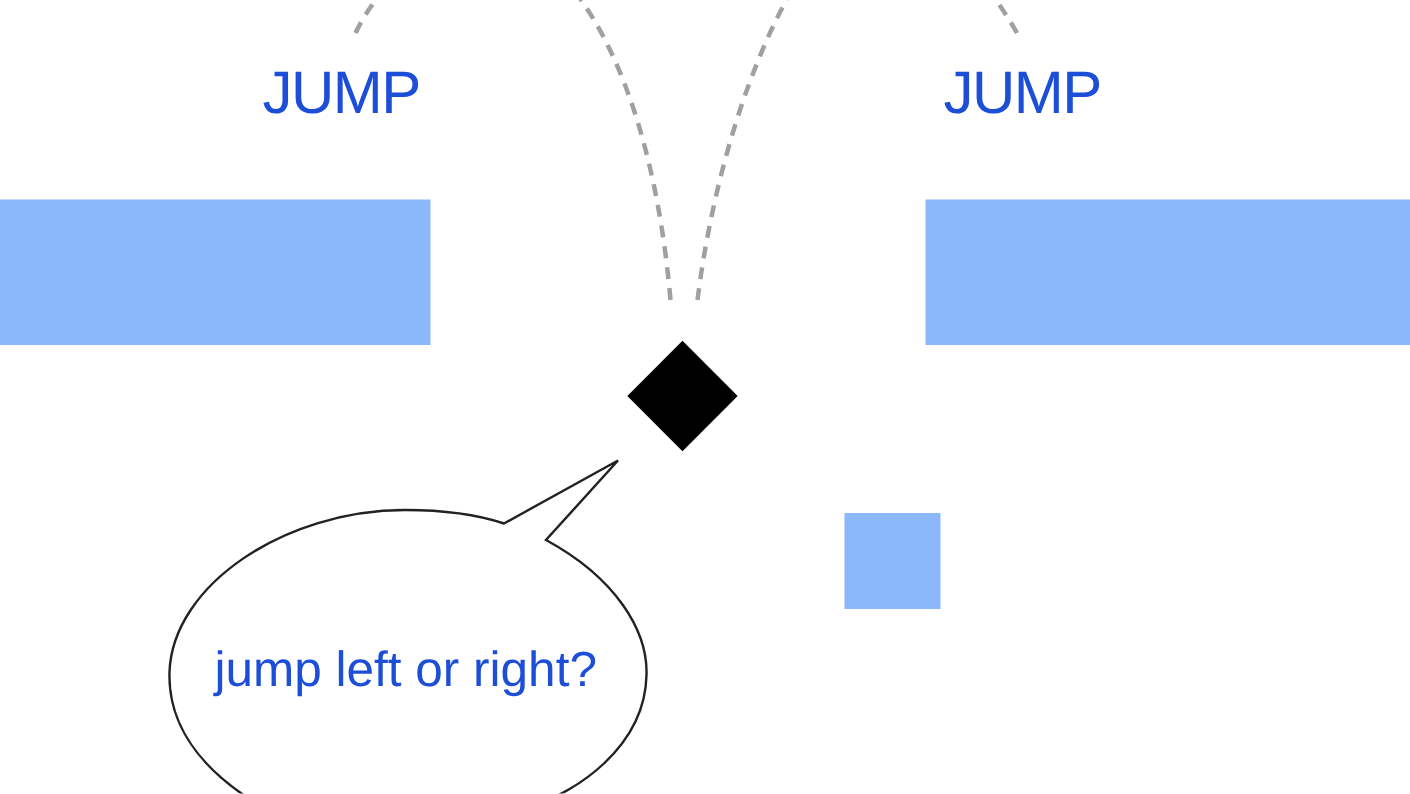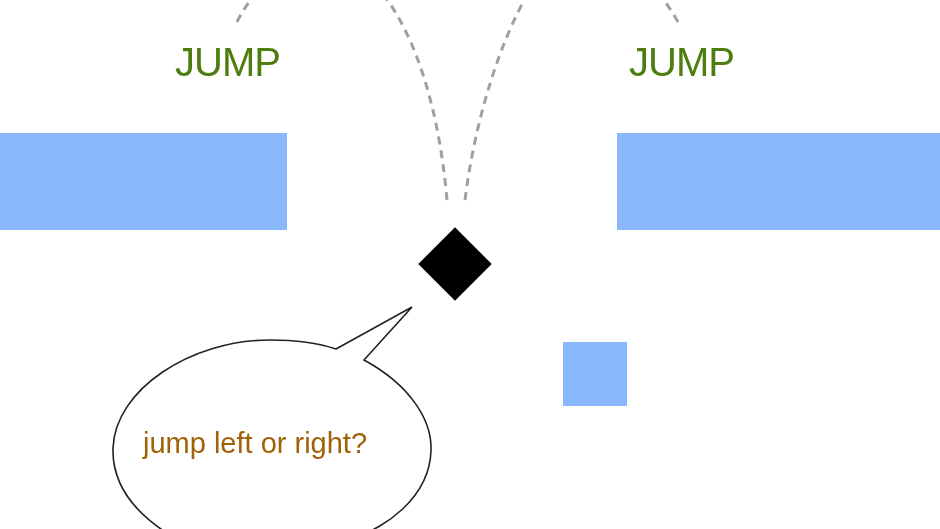--- a/index.html
+++ b/index.html
@@ -1,22 +1,22 @@
 <!DOCTYPE html>
 <html><head>
   <meta charset="utf-8">
   <style>
     html, body { margin: 0; padding: 0; background: #ffffff; }
     body { width: 940px; height: 529px; position: relative; overflow: hidden;
            font-family: "Liberation Sans", sans-serif; }
     .abs { position: absolute; }
-    .label { font-size: 40px; color: #4d7c0f; font-weight: normal; letter-spacing: -1px; line-height: 1; }
+    .label { font-size: 40px; color: #1d4ed8; font-weight: normal; letter-spacing: -1px; line-height: 1; }
     .platform { background: #8ab8fb; }
     svg.overlay { position: absolute; left: 0; top: 0; }
-    .bubble-text { font-size: 29px; color: #a16207; line-height: 1; white-space: nowrap; }
+    .bubble-text { font-size: 33px; color: #1d4ed8; line-height: 1; white-space: nowrap; }
   </style>
 </head>
 <body>
 
 <svg class="overlay" width="940" height="529">
   <path d="M 447 200 C 440 120, 420 40, 380 -10 M 237 22 C 245 5, 255 -5, 262 -15" fill="none" stroke="#a0a0a0" stroke-width="3" stroke-dasharray="8,6"></path>
   <path d="M 465 200 C 475 120, 500 40, 530 -10 M 678 22 C 670 8, 662 -3, 655 -12" fill="none" stroke="#a0a0a0" stroke-width="3" stroke-dasharray="8,6"></path>
 
   <path d="M 336 349 L 412 307 L 364 360 C 410 385, 432 420, 431 450 C 430 500, 380 529, 360 535 L 170 535 C 130 510, 112 480, 113 448 C 115 390, 190 340, 270 340 C 295 340, 318 343, 336 349 Z" fill="#ffffff" stroke="#222" stroke-width="1.6"></path>
 

